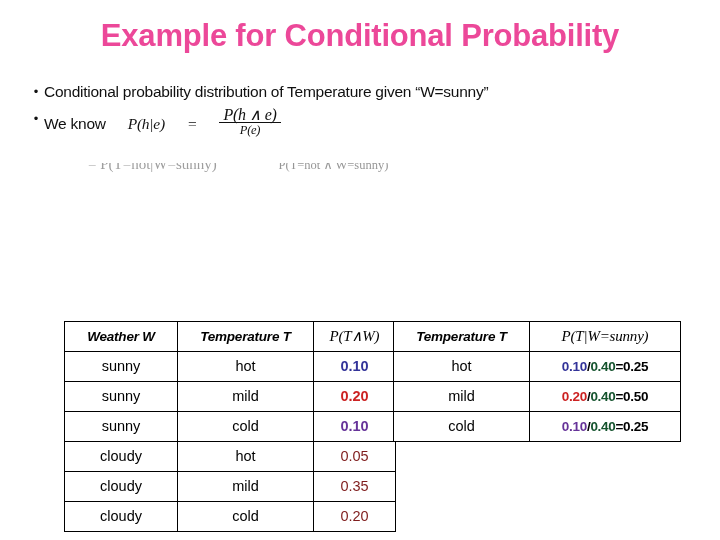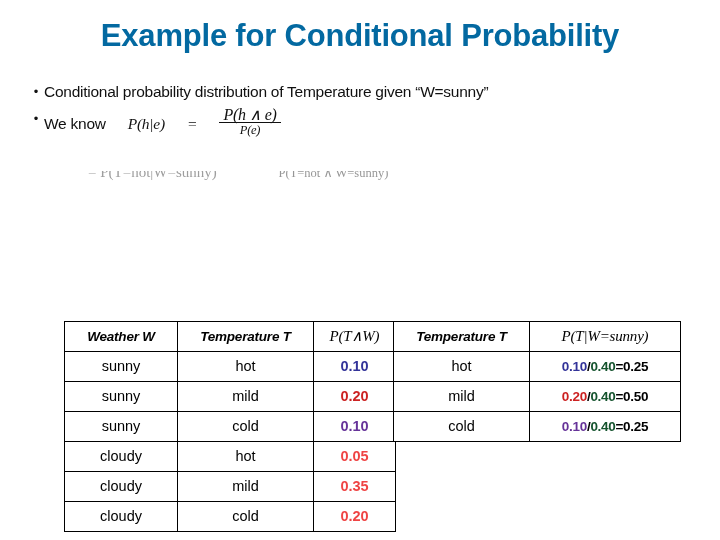--- a/index.html
+++ b/index.html
@@ -20,21 +20,21 @@
   
   .slide-title {
     position: absolute;
     top: 18px;
     left: 0;
     width: 720px;
     text-align: center;
     font-size: 31px;
     font-weight: bold;
     letter-spacing: -0.2px;
-    color: #0369a1;
+    color: #ec4899;
     white-space: nowrap;
   }
 
   
   .body-block {
     position: absolute;
     top: 82px;
     left: 0;
     width: 720px;
   }
@@ -96,21 +96,20 @@
   }
 
   
   .clipped-line {
     position: absolute;
     top: 163px;
     left: 0;
     width: 720px;
     height: 13px;
     overflow: hidden;
-    margin-top: 8px;
   }
   .clipped-inner {
     position: relative;
     top: -7px;
     margin-left: 88px;
     font-family: "Liberation Serif", serif;
     font-size: 15px;
     color: #7a7a7a;
     white-space: nowrap;
     opacity: 0.72;
@@ -160,21 +159,21 @@
   #cond-table { left: 393px; top: 321px; }
   #cond-table .c-temp { width: 135px; }
   #cond-table .c-prob { width: 150px; }
   #cond-table td.calc { font-size: 13.5px; letter-spacing: -0.3px; }
 
   .v-navy   { color: #333399; font-weight: bold; }
   .v-red    { color: #CC2222; font-weight: bold; }
   .v-purple { color: #663399; font-weight: bold; }
   .v-green  { color: #14532d; font-weight: bold; }
   .v-black  { color: #000000; font-weight: bold; }
-  .v-plain  { color: #ef4444; font-weight: bold; }
+  .v-plain  { color: #7f1d1d; }
 </style>
 </head>
 <body>
 
 <div class="slide-title">Example for Conditional Probability</div>
 
 <div class="body-block">
 
   <div class="bullet-row">
     <span class="bullet-mark">•</span>

